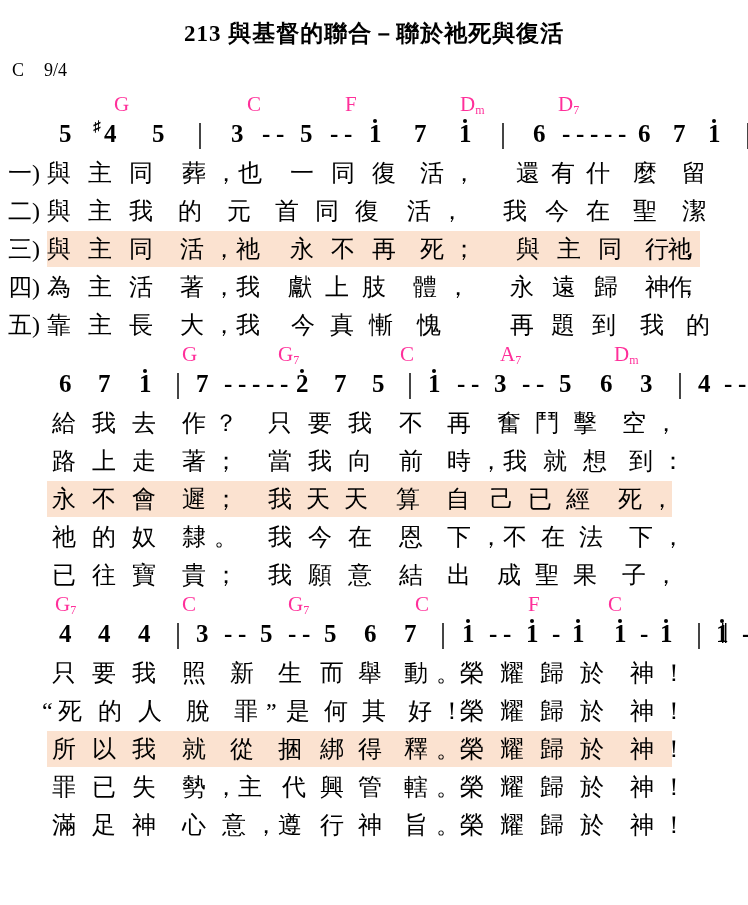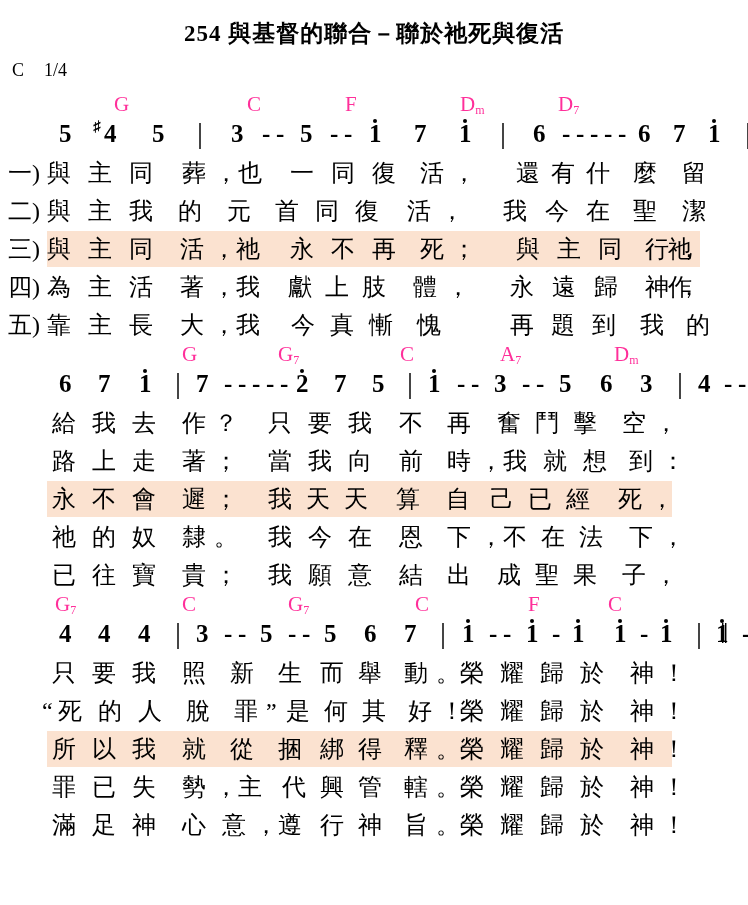--- a/index.html
+++ b/index.html
@@ -131,24 +131,24 @@
     top: 3px;
     font-size: 24px;
     line-height: 32px;
     z-index: 2;
     white-space: nowrap;
   }
 </style>
 </head>
 <body>
 
-<div id="title">254 與基督的聯合－聯於祂死與復活</div>
+<div id="title">213 與基督的聯合－聯於祂死與復活</div>
 
 <div id="keyline">
-  <span class="key">C</span><span>1/4</span>
+  <span class="key">C</span><span>9/4</span>
 </div>
 
 <div id="systems-root">
     <div class="system" style="top: 92px;">
       <div class="chordrow">
         <span class="chord" style="left: 114px; color: rgb(255, 47, 154);">G</span>
         <span class="chord" style="left: 247px; color: rgb(255, 47, 154);">C</span>
         <span class="chord" style="left: 345px; color: rgb(255, 47, 154);">F</span>
         <span class="chord" style="left: 460px; color: rgb(255, 47, 154);">D<sub>m</sub></span>
         <span class="chord" style="left: 558px; color: rgb(255, 47, 154);">D<sub>7</sub></span>

